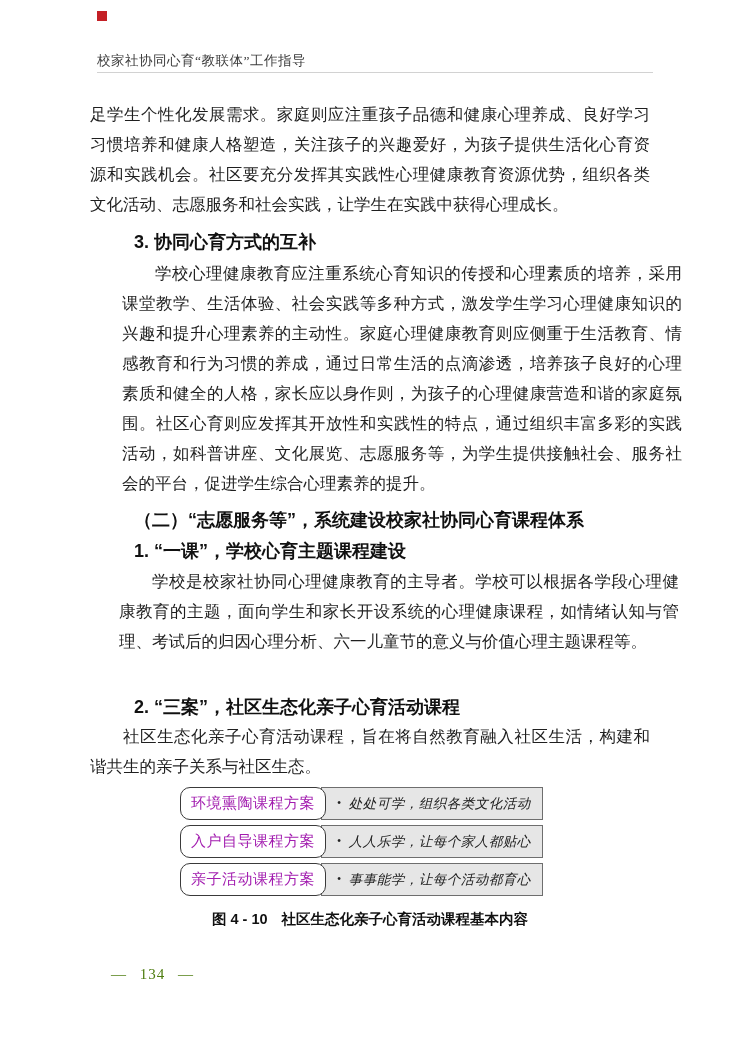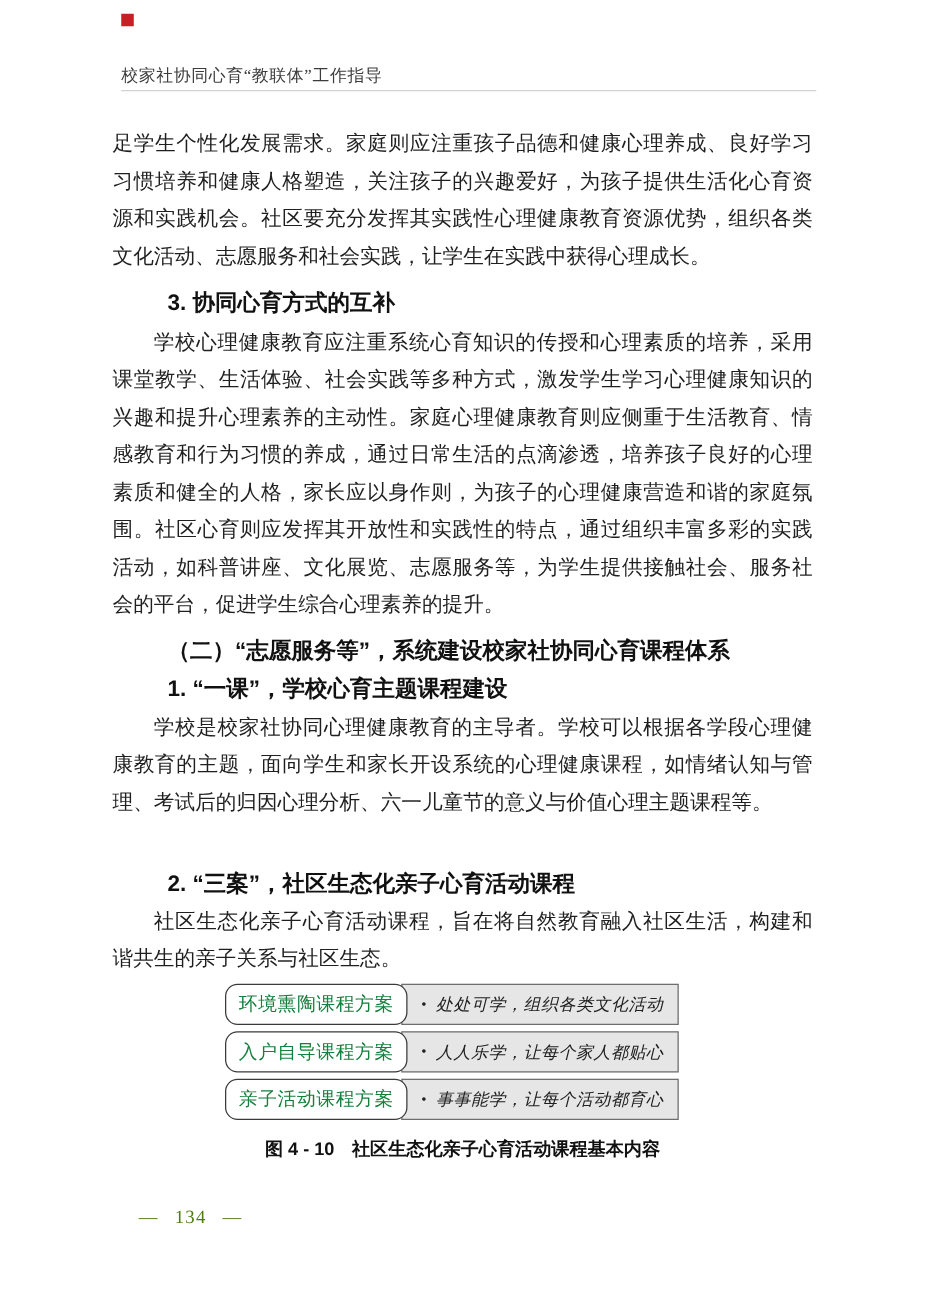--- a/index.html
+++ b/index.html
@@ -39,21 +39,21 @@
   .figure {
     position:absolute; left:180px; top:787px; width:363px;
     display:flex; flex-direction:column; gap:5px;
   }
   .fig-row { display:flex; height:33px; }
   .fig-label {
     position:relative; z-index:2; box-sizing:border-box;
     width:146px; height:33px; background:#ffffff;
     border:1.5px solid #3a3a3a; border-radius:10px;
     display:flex; align-items:center; justify-content:center;
-    font-size:15px; color:#15803d; letter-spacing:0.5px;
+    font-size:15px; color:#a21caf; letter-spacing:0.5px;
   }
   .fig-desc {
     position:relative; z-index:1; box-sizing:border-box;
     margin-left:-5px; width:222px; height:33px;
     background:#e6e6e6; border:1px solid #6e6e6e;
     display:flex; align-items:center;
     padding-left:15px;
     font-size:13.5px; font-style:italic; color:#202020; letter-spacing:0.5px;
   }
   .fig-desc .bullet { font-style:normal; font-size:12px; margin-right:7px; }
@@ -77,27 +77,27 @@
 <div class="page">
 
   <div class="ornament"></div>
   <div class="running-head">校家社协同心育“教联体”工作指导</div>
   <div class="header-rule"></div>
 
   <p class="blk para" style="top:100px;">足学生个性化发展需求。家庭则应注重孩子品德和健康心理养成、良好学习习惯培养和健康人格塑造，关注孩子的兴趣爱好，为孩子提供生活化心育资源和实践机会。社区要充分发挥其实践性心理健康教育资源优势，组织各类文化活动、志愿服务和社会实践，让学生在实践中获得心理成长。</p>
 
   <h4 class="blk num-heading" style="top:227px;">3. 协同心育方式的互补</h4>
 
-  <p class="blk para indent" style="top:259px;">学校心理健康教育应注重系统心育知识的传授和心理素质的培养，采用课堂教学、生活体验、社会实践等多种方式，激发学生学习心理健康知识的兴趣和提升心理素养的主动性。家庭心理健康教育则应侧重于生活教育、情感教育和行为习惯的养成，通过日常生活的点滴渗透，培养孩子良好的心理素质和健全的人格，家长应以身作则，为孩子的心理健康营造和谐的家庭氛围。社区心育则应发挥其开放性和实践性的特点，通过组织丰富多彩的实践活动，如科普讲座、文化展览、志愿服务等，为学生提供接触社会、服务社会的平台，促进学生综合心理素养的提升。</p>
+  <p class="blk para indent" style="top:259px;margin-left:32px;">学校心理健康教育应注重系统心育知识的传授和心理素质的培养，采用课堂教学、生活体验、社会实践等多种方式，激发学生学习心理健康知识的兴趣和提升心理素养的主动性。家庭心理健康教育则应侧重于生活教育、情感教育和行为习惯的养成，通过日常生活的点滴渗透，培养孩子良好的心理素质和健全的人格，家长应以身作则，为孩子的心理健康营造和谐的家庭氛围。社区心育则应发挥其开放性和实践性的特点，通过组织丰富多彩的实践活动，如科普讲座、文化展览、志愿服务等，为学生提供接触社会、服务社会的平台，促进学生综合心理素养的提升。</p>
 
   <h3 class="blk section-heading" style="top:505px;">（二）“志愿服务等”，系统建设校家社协同心育课程体系</h3>
 
   <h4 class="blk num-heading" style="top:536px;">1. “一课”，学校心育主题课程建设</h4>
 
-  <p class="blk para indent" style="top:567px;">学校是校家社协同心理健康教育的主导者。学校可以根据各学段心理健康教育的主题，面向学生和家长开设系统的心理健康课程，如情绪认知与管理、考试后的归因心理分析、六一儿童节的意义与价值心理主题课程等。</p>
+  <p class="blk para indent" style="top:567px;margin-left:29px;">学校是校家社协同心理健康教育的主导者。学校可以根据各学段心理健康教育的主题，面向学生和家长开设系统的心理健康课程，如情绪认知与管理、考试后的归因心理分析、六一儿童节的意义与价值心理主题课程等。</p>
 
   <h4 class="blk num-heading" style="top:692px;">2. “三案”，社区生态化亲子心育活动课程</h4>
 
   <p class="blk para indent" style="top:722px;">社区生态化亲子心育活动课程，旨在将自然教育融入社区生活，构建和谐共生的亲子关系与社区生态。</p>
 
   <div class="figure">
     <div class="fig-row">
       <div class="fig-label">环境熏陶课程方案</div>
       <div class="fig-desc">
         <span class="bullet">•</span>

